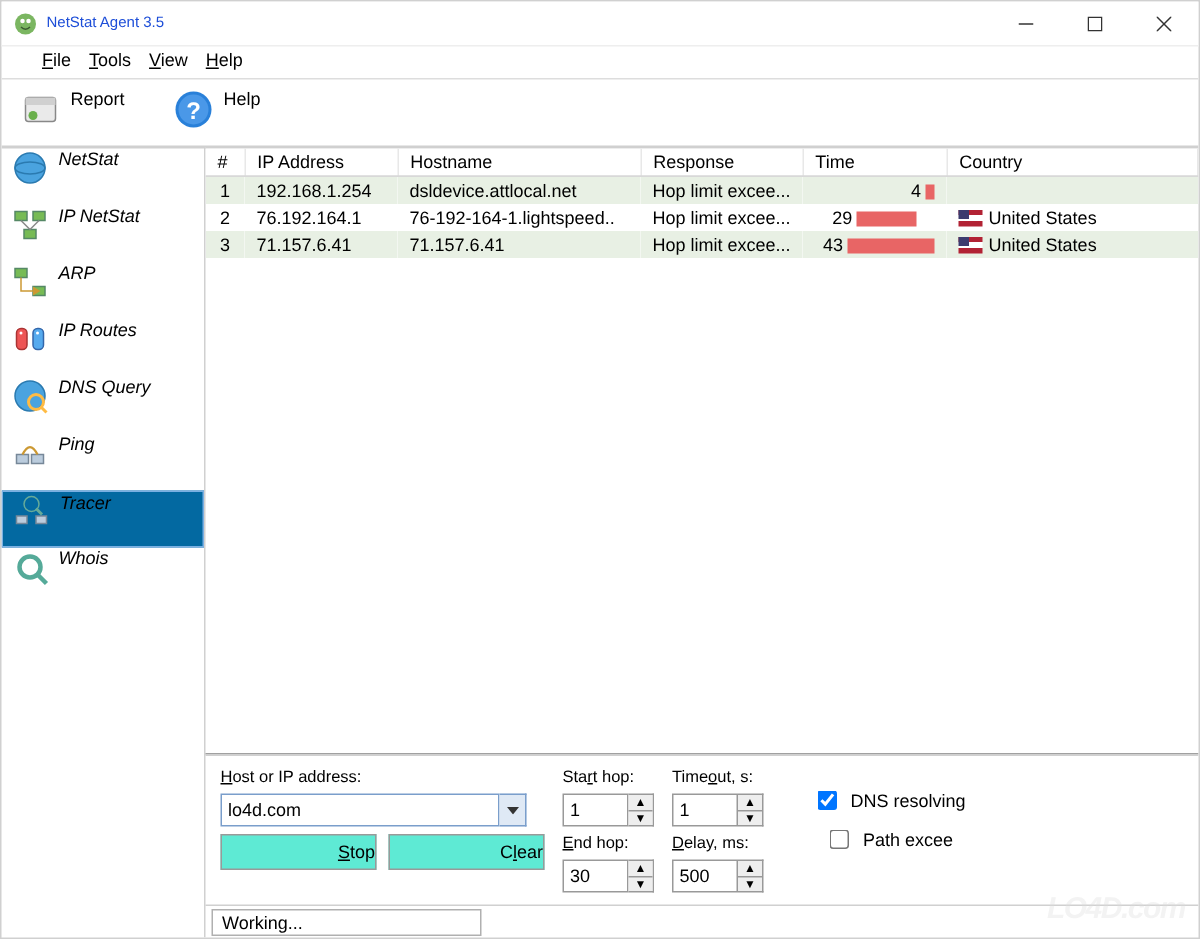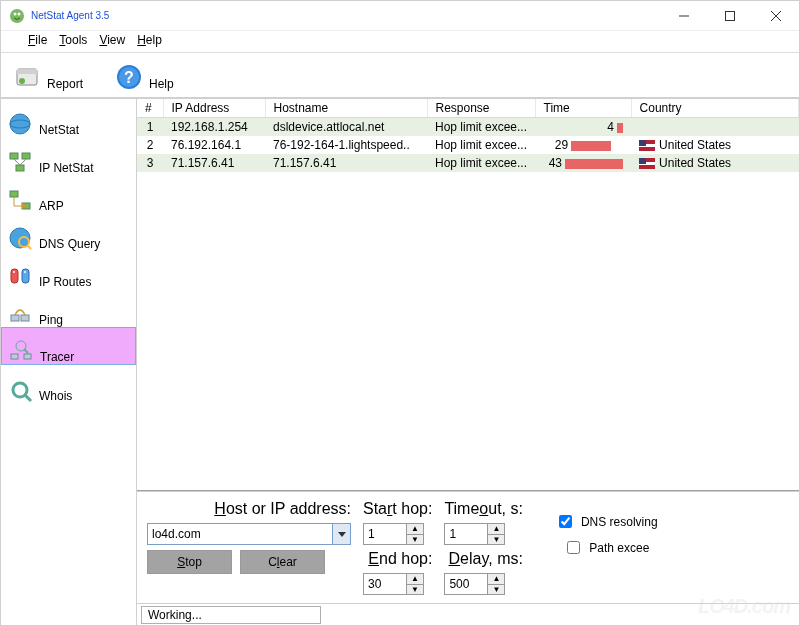--- a/index.html
+++ b/index.html
@@ -24,49 +24,49 @@
   }
   .titlebar .appicon { width:16px; height:16px; margin-right:6px; }
   .titlebar .title { flex:1; font-size:10px; color:#1d4ed8; }
   .winbtn { width:46px; height:30px; display:flex; align-items:center; justify-content:center; color:#333; }
   
   .menubar { height:21px; display:flex; align-items:flex-start; padding-left:21px; }
   .menuitem { padding:2px 6px; position:relative; cursor:default; }
   .menuitem u { text-decoration: underline; }
   
   .toolbar { height:46px; display:flex; align-items:center; border-top:1px solid #ddd; border-bottom:1px solid #d0d0d0; padding: 2px 4px; }
-  .tbtn { display:flex; align-items:flex-end; padding:4px 8px; margin-right:4px; height:40px; }
+  .tbtn { display:flex; align-items:flex-start; padding:4px 8px; margin-right:4px; height:40px; }
   .tbtn svg { margin-right:6px; }
   .tsep { width:6px; }
   
   .content { display:flex; height: calc(626px - 30px - 21px - 46px - 2px); }
   .sidebar { width:136px; border-right:1px solid #d0d0d0; border-top:1px solid #d0d0d0; overflow:hidden; }
-  .sbitem { display:flex; align-items:flex-end; height:38px; padding-left:6px; }
-  .sbitem.selected { background:#f0abfc; border:1px solid #7ab0e3; }
+  .sbitem { display:flex; align-items:flex-start; height:38px; padding-left:6px;font-style:italic; }
+  .sbitem.selected { background:#0369a1; border:1px solid #7ab0e3; }
   .sbitem .sbicon { width:26px; height:26px; margin-right:6px; }
   .mainpane { flex:1; display:flex; flex-direction:column; border-top:1px solid #d0d0d0; }
   
   .tablewrap { flex:1; overflow:auto; border-bottom:1px solid #a0a0a0; }
   table.trace { border-collapse:collapse; width:100%; font-size:12px; }
   table.trace th { text-align:left; font-weight:normal; padding:2px 8px; border-right:1px solid #e8e8e8; border-bottom:1px solid #d8d8d8; background:#fff; white-space:nowrap; }
   table.trace td { padding:2px 8px; white-space:nowrap; overflow:hidden; text-overflow:ellipsis; }
   table.trace tr.alt { background:#e8f0e4; }
   .timebar { display:inline-block; height:10px; background:#e86565; vertical-align:middle; margin-left:3px;}
   .flag { display:inline-block; width:16px; height:11px; vertical-align:middle; margin-right:4px; background:linear-gradient(to bottom, #b22234, #b22234 33%, #fff 33%, #fff 66%, #b22234 66%); position:relative; }
   .flag::before { content:""; position:absolute; left:0; top:0; width:7px; height:6px; background:#3c3b6e; }
   
   .controlpane { border-top:1px solid #d0d0d0; padding:8px 10px; display:flex; gap:12px; align-items:flex-start; flex-wrap:nowrap; }
   .controlcol { display:flex; flex-direction:column; gap:5px; }
-  .label { font-size:16px;text-align:right; }
+  .label { font-size:11px; }
   .label u { text-decoration: underline; }
   .combo { display:flex; }
   .combo input { width:186px; height:22px; border:1px solid #7a9ecb; padding:2px 4px; font-family:inherit; font-size:12px; }
   .combo .dropbtn { width:18px; height:22px; border:1px solid #7a9ecb; border-left:0; background:#dfe9f5; display:flex; align-items:center; justify-content:center; }
   .btnrow { display:flex; gap:8px; }
-  .btn { width:85px; height:24px; border:1px solid #999; background:#a3a3a3; text-align:center; line-height:22px; }
+  .btn { width:104px; height:24px; border:1px solid #999; background:#5eead4; text-align:right; line-height:22px; }
   .spin { display:flex; }
   .spin input { width:44px; height:22px; border:1px solid #999; padding:2px 4px; font-family:inherit; font-size:12px; text-align:left; }
   .spinbtns { display:flex; flex-direction:column; border:1px solid #999; border-left:0; }
   .spinbtns div { width:16px; height:10px; display:flex; align-items:center; justify-content:center; font-size:8px; line-height:8px; background:#eee; }
   .spinbtns div+div { border-top:1px solid #999; }
   .checkrow { display:flex; align-items:center; gap:6px; margin-top: 2px; }
   .checkrow input { width:13px; height:13px; }
   
   .statusbar { height:22px; border-top:1px solid #d0d0d0; display:flex; align-items:center; padding:0 4px; }
   .statuscell { border:1px solid #b0b0b0; padding:1px 6px; min-width:180px; font-size:12px; }
@@ -153,34 +153,34 @@
         <svg class="sbicon" viewBox="0 0 26 26">
           <rect x="3" y="4" width="8" height="6" fill="#7b5" stroke="#586"></rect>
           <rect x="15" y="16" width="8" height="6" fill="#7b5" stroke="#586"></rect>
           <path d="M7 10 L7 19 L15 19" fill="none" stroke="#c93"></path>
           <polygon points="15,16 15,22 20,19" fill="#c93"></polygon>
         </svg>
         <span>ARP</span>
       </div>
       <div class="sbitem">
         <svg class="sbicon" viewBox="0 0 26 26">
-          <circle cx="13" cy="13" r="10" fill="#4aa3df" stroke="#2a7ab0"></circle>
-          <circle cx="17" cy="17" r="5" fill="none" stroke="#fb4" stroke-width="2"></circle>
-          <line x1="20" y1="20" x2="24" y2="24" stroke="#fb4" stroke-width="2"></line>
-        </svg>
-        <span>DNS Query</span>
-      </div>
-      <div class="sbitem">
-        <svg class="sbicon" viewBox="0 0 26 26">
           <rect x="4" y="6" width="7" height="14" rx="3" fill="#e55" stroke="#a33"></rect>
           <rect x="15" y="6" width="7" height="14" rx="3" fill="#5ae" stroke="#36a"></rect>
           <circle cx="7" cy="9" r="1" fill="#fff"></circle>
           <circle cx="18" cy="9" r="1" fill="#fff"></circle>
         </svg>
         <span>IP Routes</span>
+      </div>
+      <div class="sbitem">
+        <svg class="sbicon" viewBox="0 0 26 26">
+          <circle cx="13" cy="13" r="10" fill="#4aa3df" stroke="#2a7ab0"></circle>
+          <circle cx="17" cy="17" r="5" fill="none" stroke="#fb4" stroke-width="2"></circle>
+          <line x1="20" y1="20" x2="24" y2="24" stroke="#fb4" stroke-width="2"></line>
+        </svg>
+        <span>DNS Query</span>
       </div>
       <div class="sbitem">
         <svg class="sbicon" viewBox="0 0 26 26">
           <rect x="4" y="14" width="8" height="6" fill="#bcd" stroke="#789"></rect>
           <rect x="14" y="14" width="8" height="6" fill="#bcd" stroke="#789"></rect>
           <path d="M8 14 Q13 4 18 14" fill="none" stroke="#c93" stroke-width="1.5"></path>
         </svg>
         <span>Ping</span>
       </div>
       <div class="sbitem selected">

